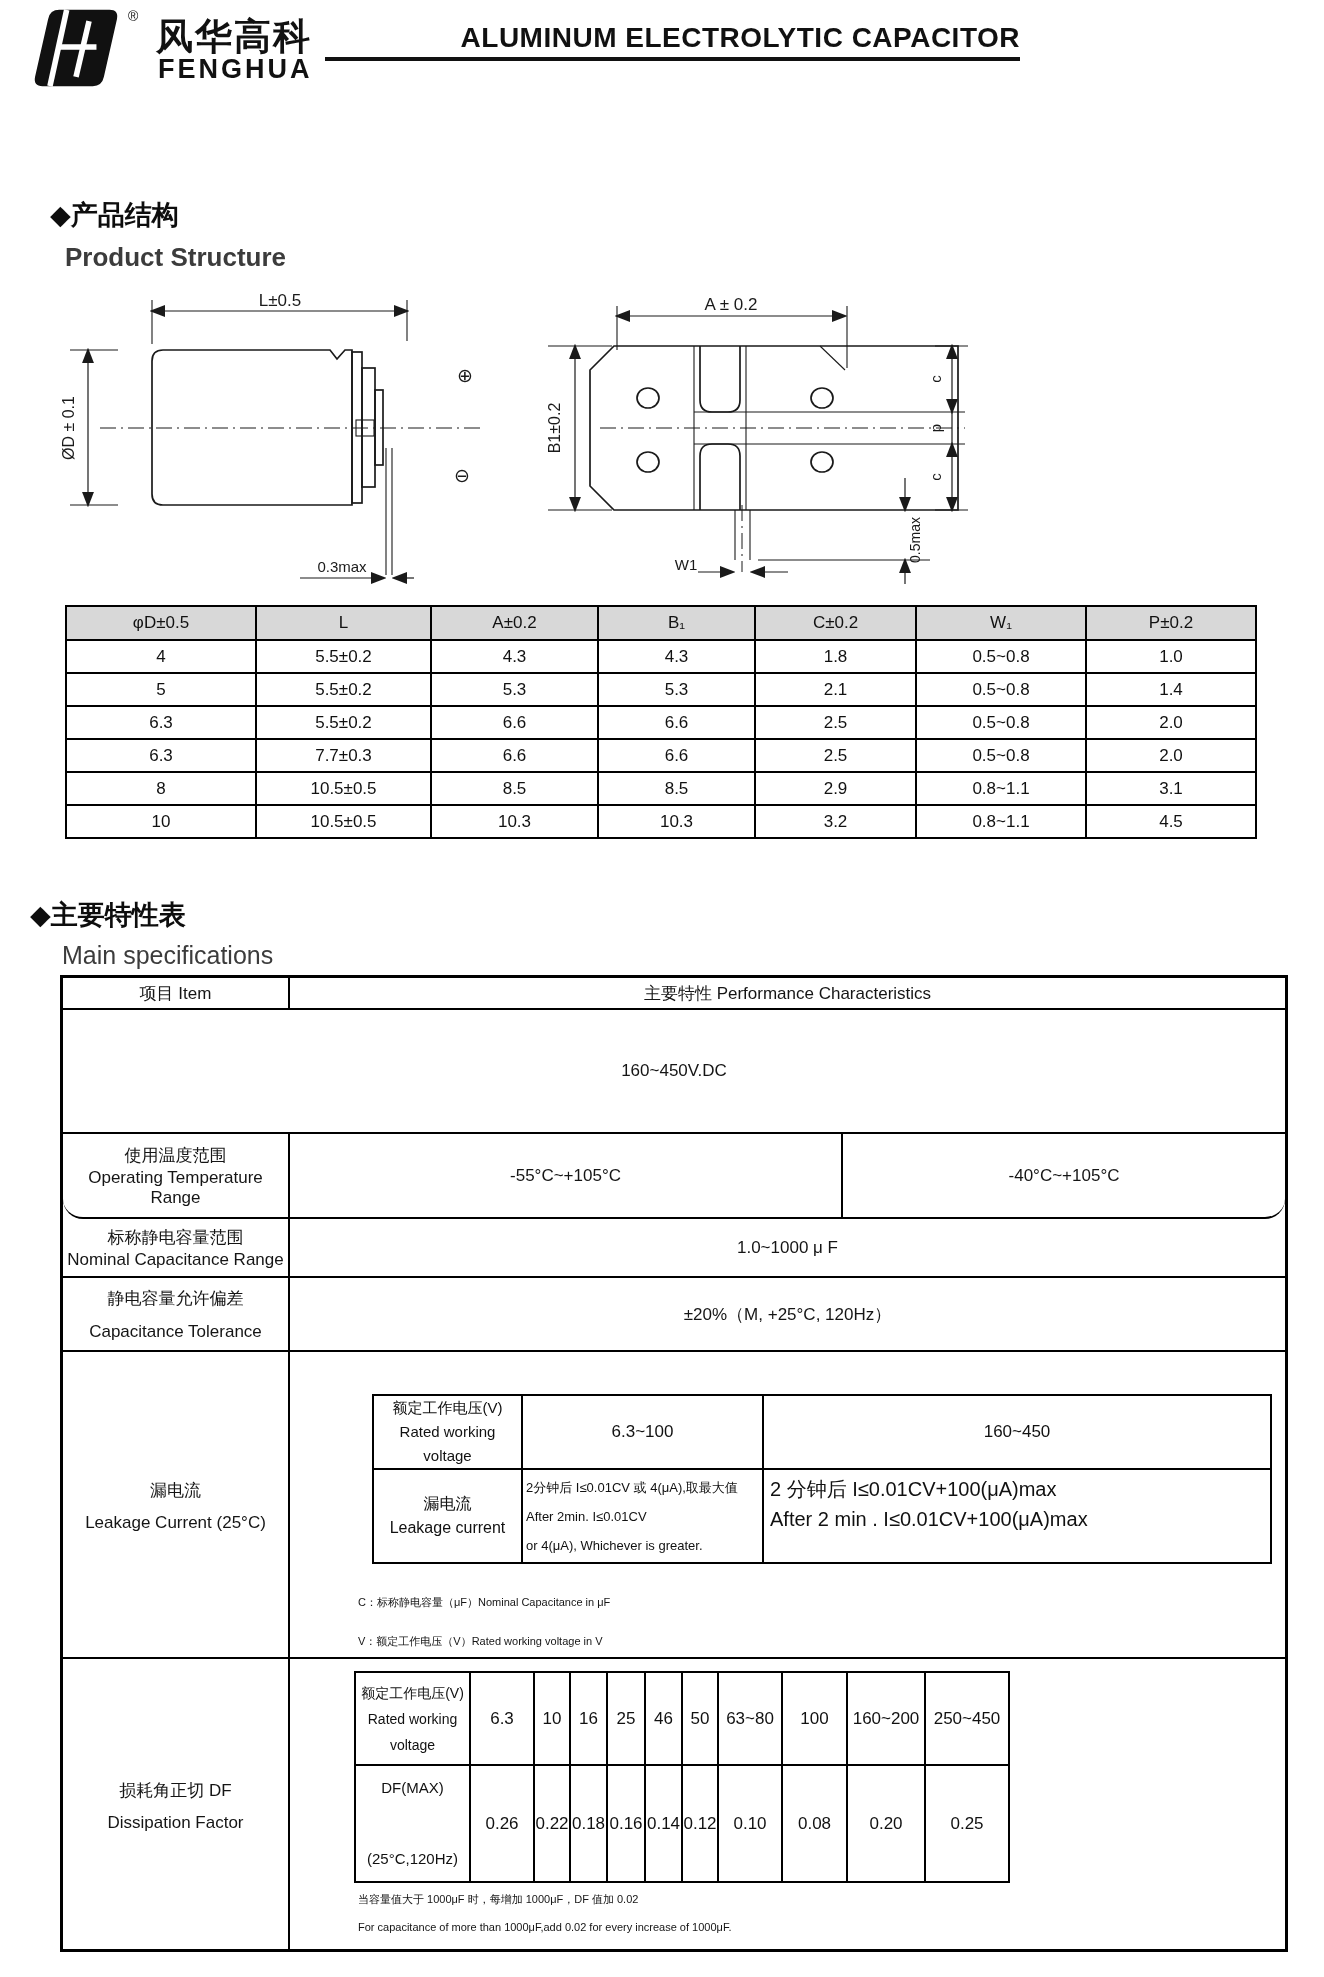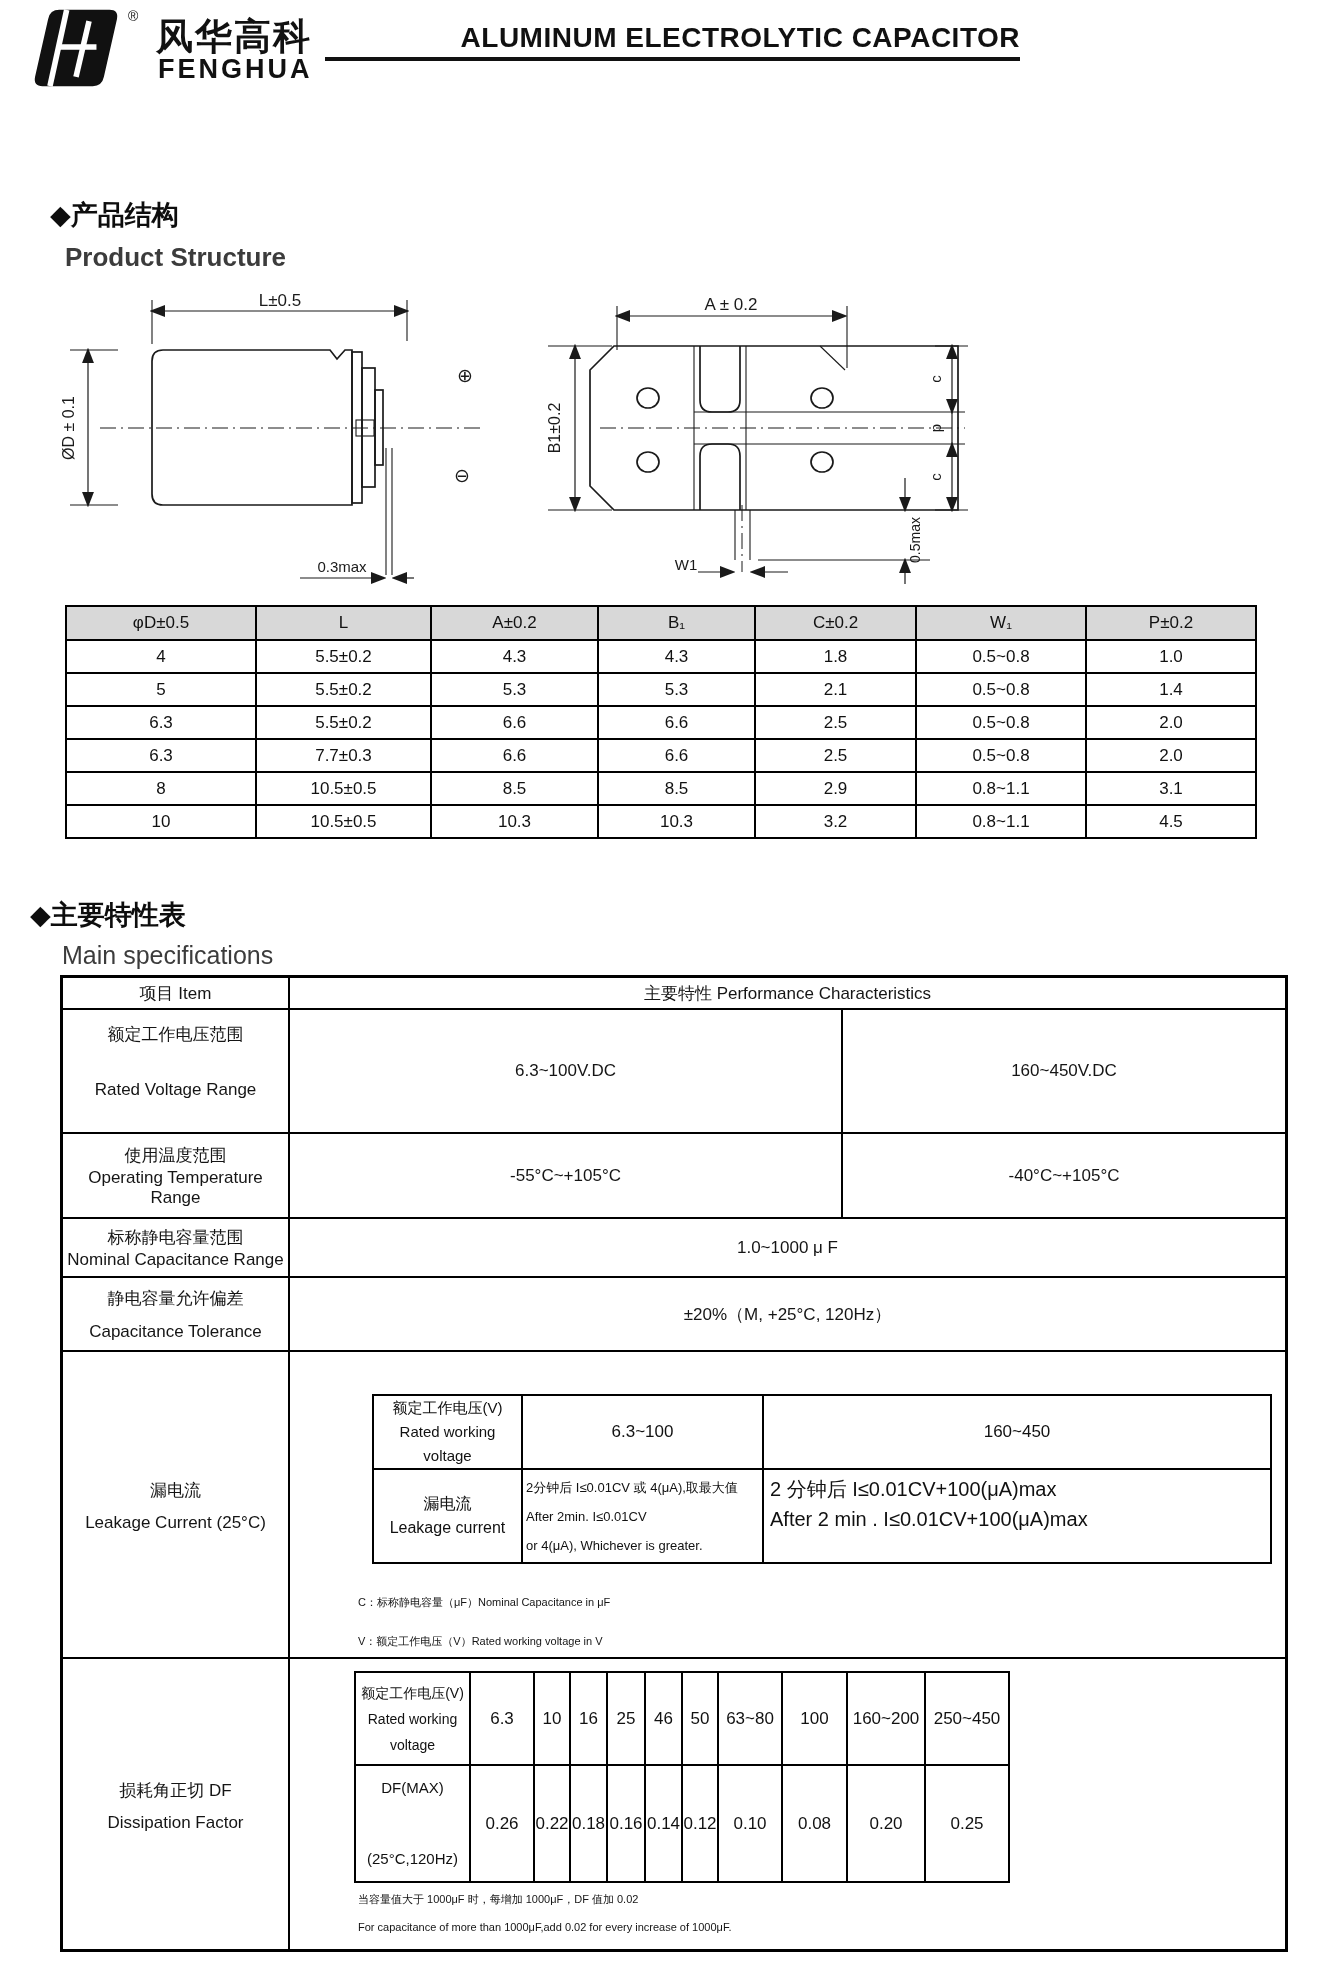--- a/index.html
+++ b/index.html
@@ -254,29 +254,24 @@
   <div class="h-en" style="left:62px;top:941px;font-size:25px;">Main specifications</div>
 
   <div class="spec-table">
 
     <div class="srow" style="height:32px;">
       <div class="lbl cell" style="padding:0;justify-content:center;">项目 Item</div>
       <div class="cell content">主要特性 Performance Characteristics</div>
     </div>
 
     <div class="srow" style="height:124px;">
-      <div class="lbl" style="padding:13px 4px 32px;">
-        <span>额定工作电压范围</span>
-        <span>Rated Voltage Range</span>
-      </div>
-      <div class="cell split-l">6.3~100V.DC</div>
       <div class="cell split-r">160~450V.DC</div>
     </div>
 
-    <div class="srow" style="height:85px;">
+    <div class="srow" style="height:85px;border-radius:20px;">
       <div class="lbl" style="padding:10px 4px 9px;">
         <span>使用温度范围</span>
         <span>Operating Temperature Range</span>
       </div>
       <div class="cell split-l">-55°C~+105°C</div>
       <div class="cell split-r">-40°C~+105°C</div>
     </div>
 
     <div class="srow" style="height:59px;">
       <div class="lbl" style="padding:7px 4px 6px;">

